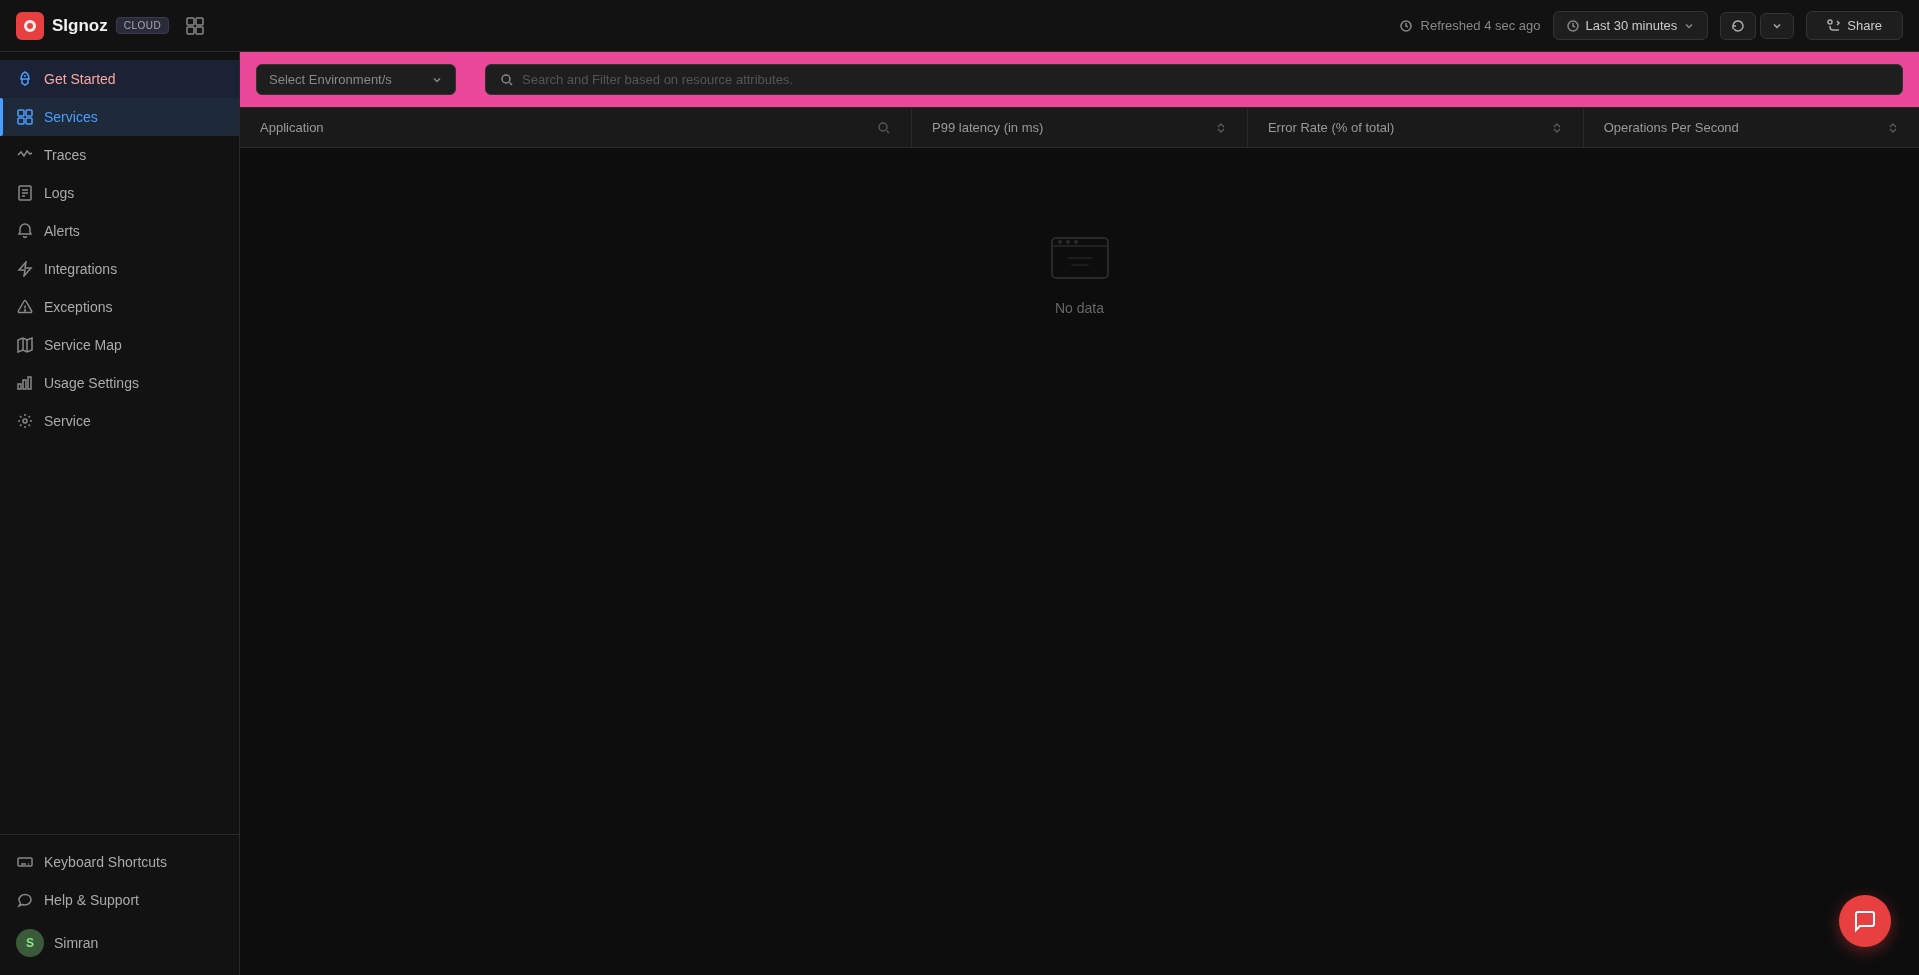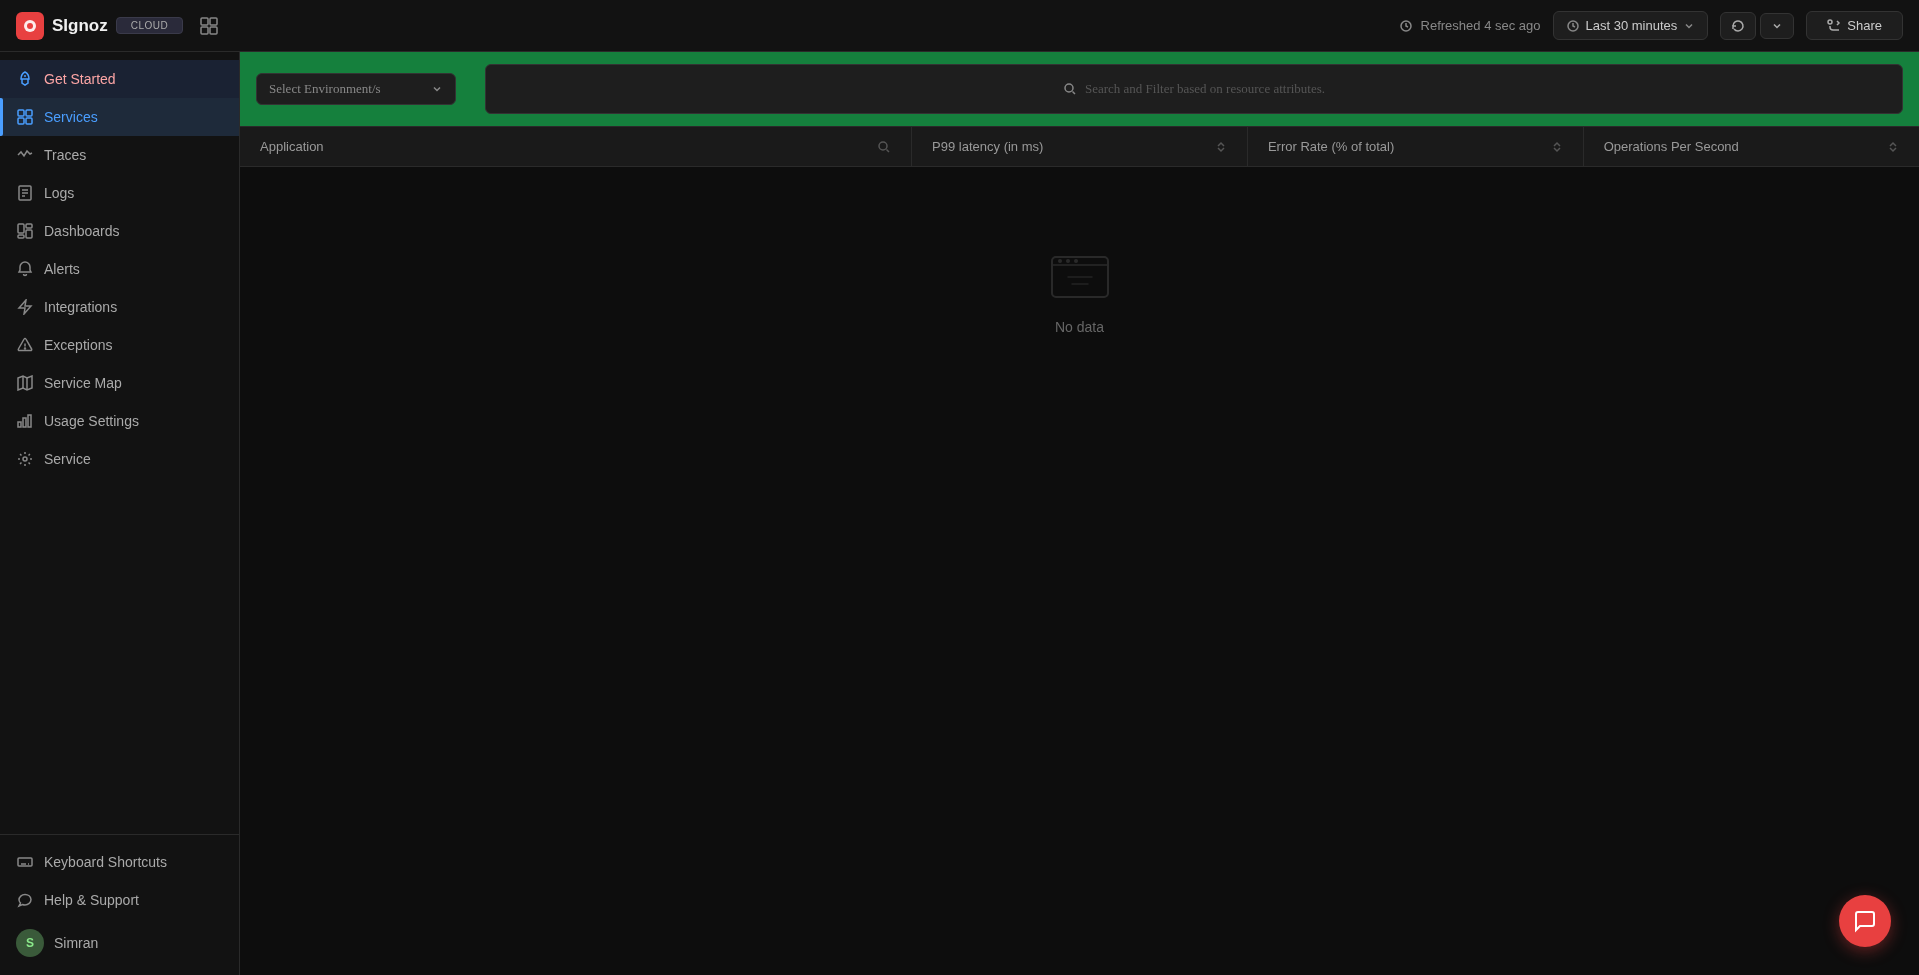--- a/index.html
+++ b/index.html
@@ -46,21 +46,21 @@
     }
     .logo-text {
       font-size: 17px;
       font-weight: 700;
       color: #f0f0f0;
     }
     .cloud-badge {
       background: #2a2a3a;
       color: #aaa;
       font-size: 10px;
-      padding: 2px 14px;
+      padding: 2px 7px;
       border-radius: 4px;
       border: 1px solid #3a3a4a;
       text-transform: uppercase;
       letter-spacing: 0.5px;
     }
     .topbar-right {
       display: flex;
       align-items: center;
       gap: 12px;
     }
@@ -197,49 +197,47 @@
       display: flex;
       flex-direction: column;
       background: #0d0d0d;
       overflow: hidden;
     }
     .content-toolbar {
       display: flex;
       align-items: center;
       gap: 29px;
       padding: 12px 16px;
-      background: #15803d;
+      background: #ec4899;
       border-bottom: 1px solid #2a2a2a;
       flex-shrink: 0;
-      font-family: Liberation Serif, serif;
     }
     .env-selector {
       display: flex;
       align-items: center;
       gap: 8px;
       background: #1e1e1e;
       border: 1px solid #333;
       border-radius: 6px;
       padding: 7px 12px;
       cursor: pointer;
       color: #888;
       font-size: 13px;
       min-width: 200px;
     }
     .search-bar {
       flex: 1;
       background: #1e1e1e;
       border: 1px solid #333;
       border-radius: 6px;
-      padding: 16px 14px;
+      padding: 7px 14px;
       color: #888;
       font-size: 13px;
       display: flex;
       align-items: center;
-      justify-content: center;
     }
 
     
     .data-table-wrapper {
       flex: 1;
       overflow: auto;
       padding: 0;
     }
     .data-table {
       width: 100%;
@@ -415,31 +413,20 @@
           <svg width="16" height="16" viewBox="0 0 16 16" fill="none" stroke="#888" stroke-width="1.5">
             <rect x="2" y="1" width="12" height="14" rx="1"></rect>
             <line x1="5" y1="5" x2="11" y2="5"></line>
             <line x1="5" y1="8" x2="11" y2="8"></line>
             <line x1="5" y1="11" x2="8" y2="11"></line>
           </svg>
         </div>
         <span class="sidebar-label">Logs</span>
       </div>
 
-      <div class="sidebar-item">
-        <div class="sidebar-icon">
-          <svg width="16" height="16" viewBox="0 0 16 16" fill="none" stroke="#888" stroke-width="1.5">
-            <rect x="1" y="1" width="6" height="9" rx="1"></rect>
-            <rect x="9" y="1" width="6" height="4" rx="1"></rect>
-            <rect x="9" y="7" width="6" height="8" rx="1"></rect>
-            <rect x="1" y="12" width="6" height="3" rx="1"></rect>
-          </svg>
-        </div>
-        <span class="sidebar-label">Dashboards</span>
-      </div>
 
       <div class="sidebar-item">
         <div class="sidebar-icon">
           <svg width="16" height="16" viewBox="0 0 16 16" fill="none" stroke="#888" stroke-width="1.5">
             <path d="M8 1a5 5 0 0 1 5 5v3l1 2H2l1-2V6a5 5 0 0 1 5-5z"></path>
             <path d="M6.5 13a1.5 1.5 0 0 0 3 0"></path>
           </svg>
         </div>
         <span class="sidebar-label">Alerts</span>
       </div>

